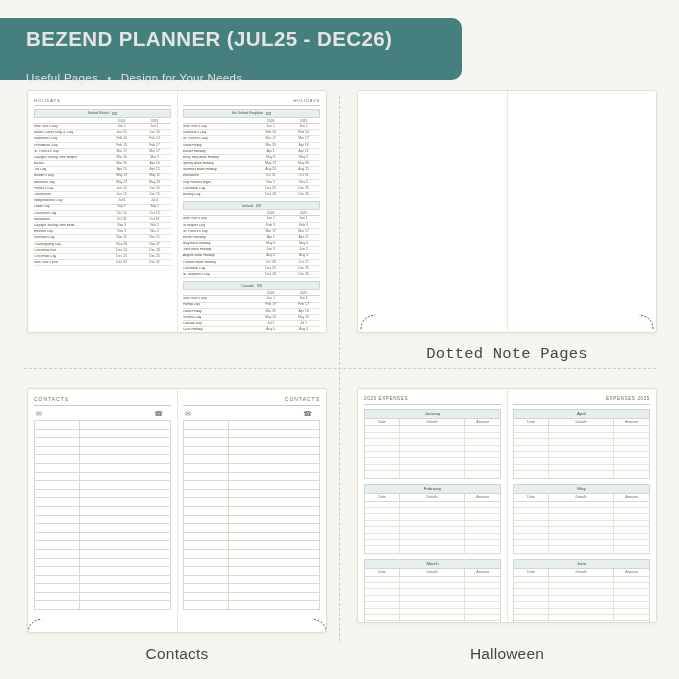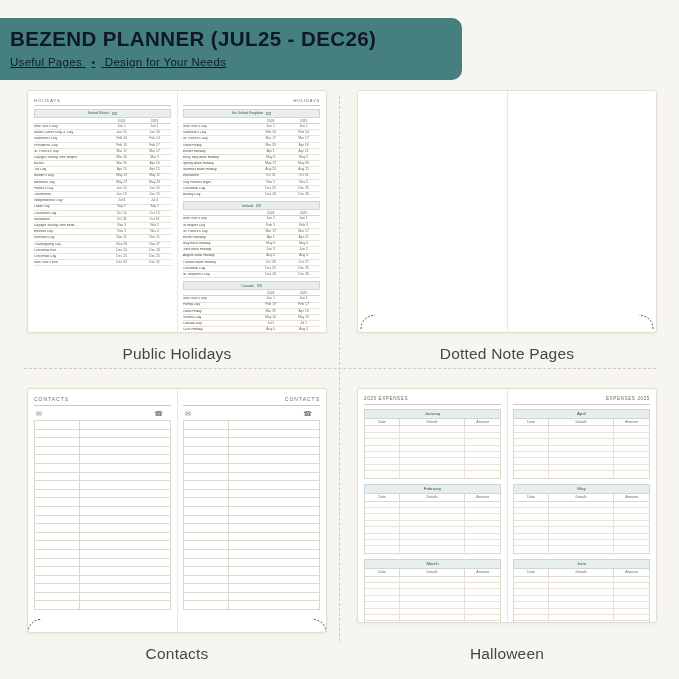--- a/index.html
+++ b/index.html
@@ -17,37 +17,36 @@
   }
 
   
   .banner {
     position: absolute;
     left: 0; top: 18px;
     width: 462px; height: 62px;
     background: #46807e;
     border-top-right-radius: 10px;
     border-bottom-right-radius: 10px;
-    padding: 9px 0 0 10px;
-    color: #0f172a;
+    padding: 9px 0 0 26px;
+    color: #e5e5e5;
   }
   .banner-title {
     font-size: 20.5px;
     font-weight: bold;
     letter-spacing: 0.4px;
     line-height: 1.15;
     white-space: nowrap;
   }
   .banner-sub {
-    margin-top: 5px;
+    margin-top: 21px;
     font-size: 11.5px;
     letter-spacing: 0.3px;
     white-space: nowrap;
     opacity: .97;
-    text-decoration: underline;
   }
   .banner-sub .dot { margin: 0 6px; font-size: 10px; vertical-align: middle; }
 
   
   .divider-v {
     position: absolute;
     left: 339px; top: 96px;
     width: 0; height: 545px;
     border-left: 1px dashed #cfcabb;
   }
@@ -510,41 +509,40 @@
             <div class="c3">Jul 1</div>
           </div>
           <div class="hol-row">
             <div class="c1">Civic Holiday</div>
             <div class="c2">Aug 5</div>
             <div class="c3">Aug 4</div>
           </div>
         </div>
     </div>
   </div>
-  <div class="caption" style="left:27px; top:345px; width:300px;">Public Holidays</div>
 
   <div class="book two-up" style="left:357px; top:90px; width:300px; height:243px;">
     <div class="leaf">
       <div class="dotgrid"></div>
       <div class="curl" style="left:2px; bottom:2px;">
         <svg width="16" height="16" viewBox="0 0 16 16">
           <path d="M1 15 C1 7 6 2 15 1" fill="none" stroke="#4a4a46" stroke-width="0.9" stroke-dasharray="2 1.6"></path>
         </svg>
       </div>
     </div>
     <div class="leaf">
       <div class="dotgrid"></div>
       <div class="curl" style="right:2px; bottom:2px;">
         <svg width="16" height="16" viewBox="0 0 16 16">
           <path d="M15 15 C15 7 10 2 1 1" fill="none" stroke="#4a4a46" stroke-width="0.9" stroke-dasharray="2 1.6"></path>
         </svg>
       </div>
     </div>
   </div>
-  <div class="caption" style="left:357px; top:345px; width:300px;">Dotted Note Pages</div>
+  <div class="caption" style="left:357px; top:345px; width:300px;font-family:Liberation Mono, monospace;">Dotted Note Pages</div>
 
   <div class="book two-up" style="left:27px; top:388px; width:300px; height:245px;">
     <div class="leaf">
       <div class="ct-head">
         <span>CONTACTS</span>
         <span></span>
       </div>
       <div class="ct-icons">
         <span>✉</span>
         <span>☎</span>

